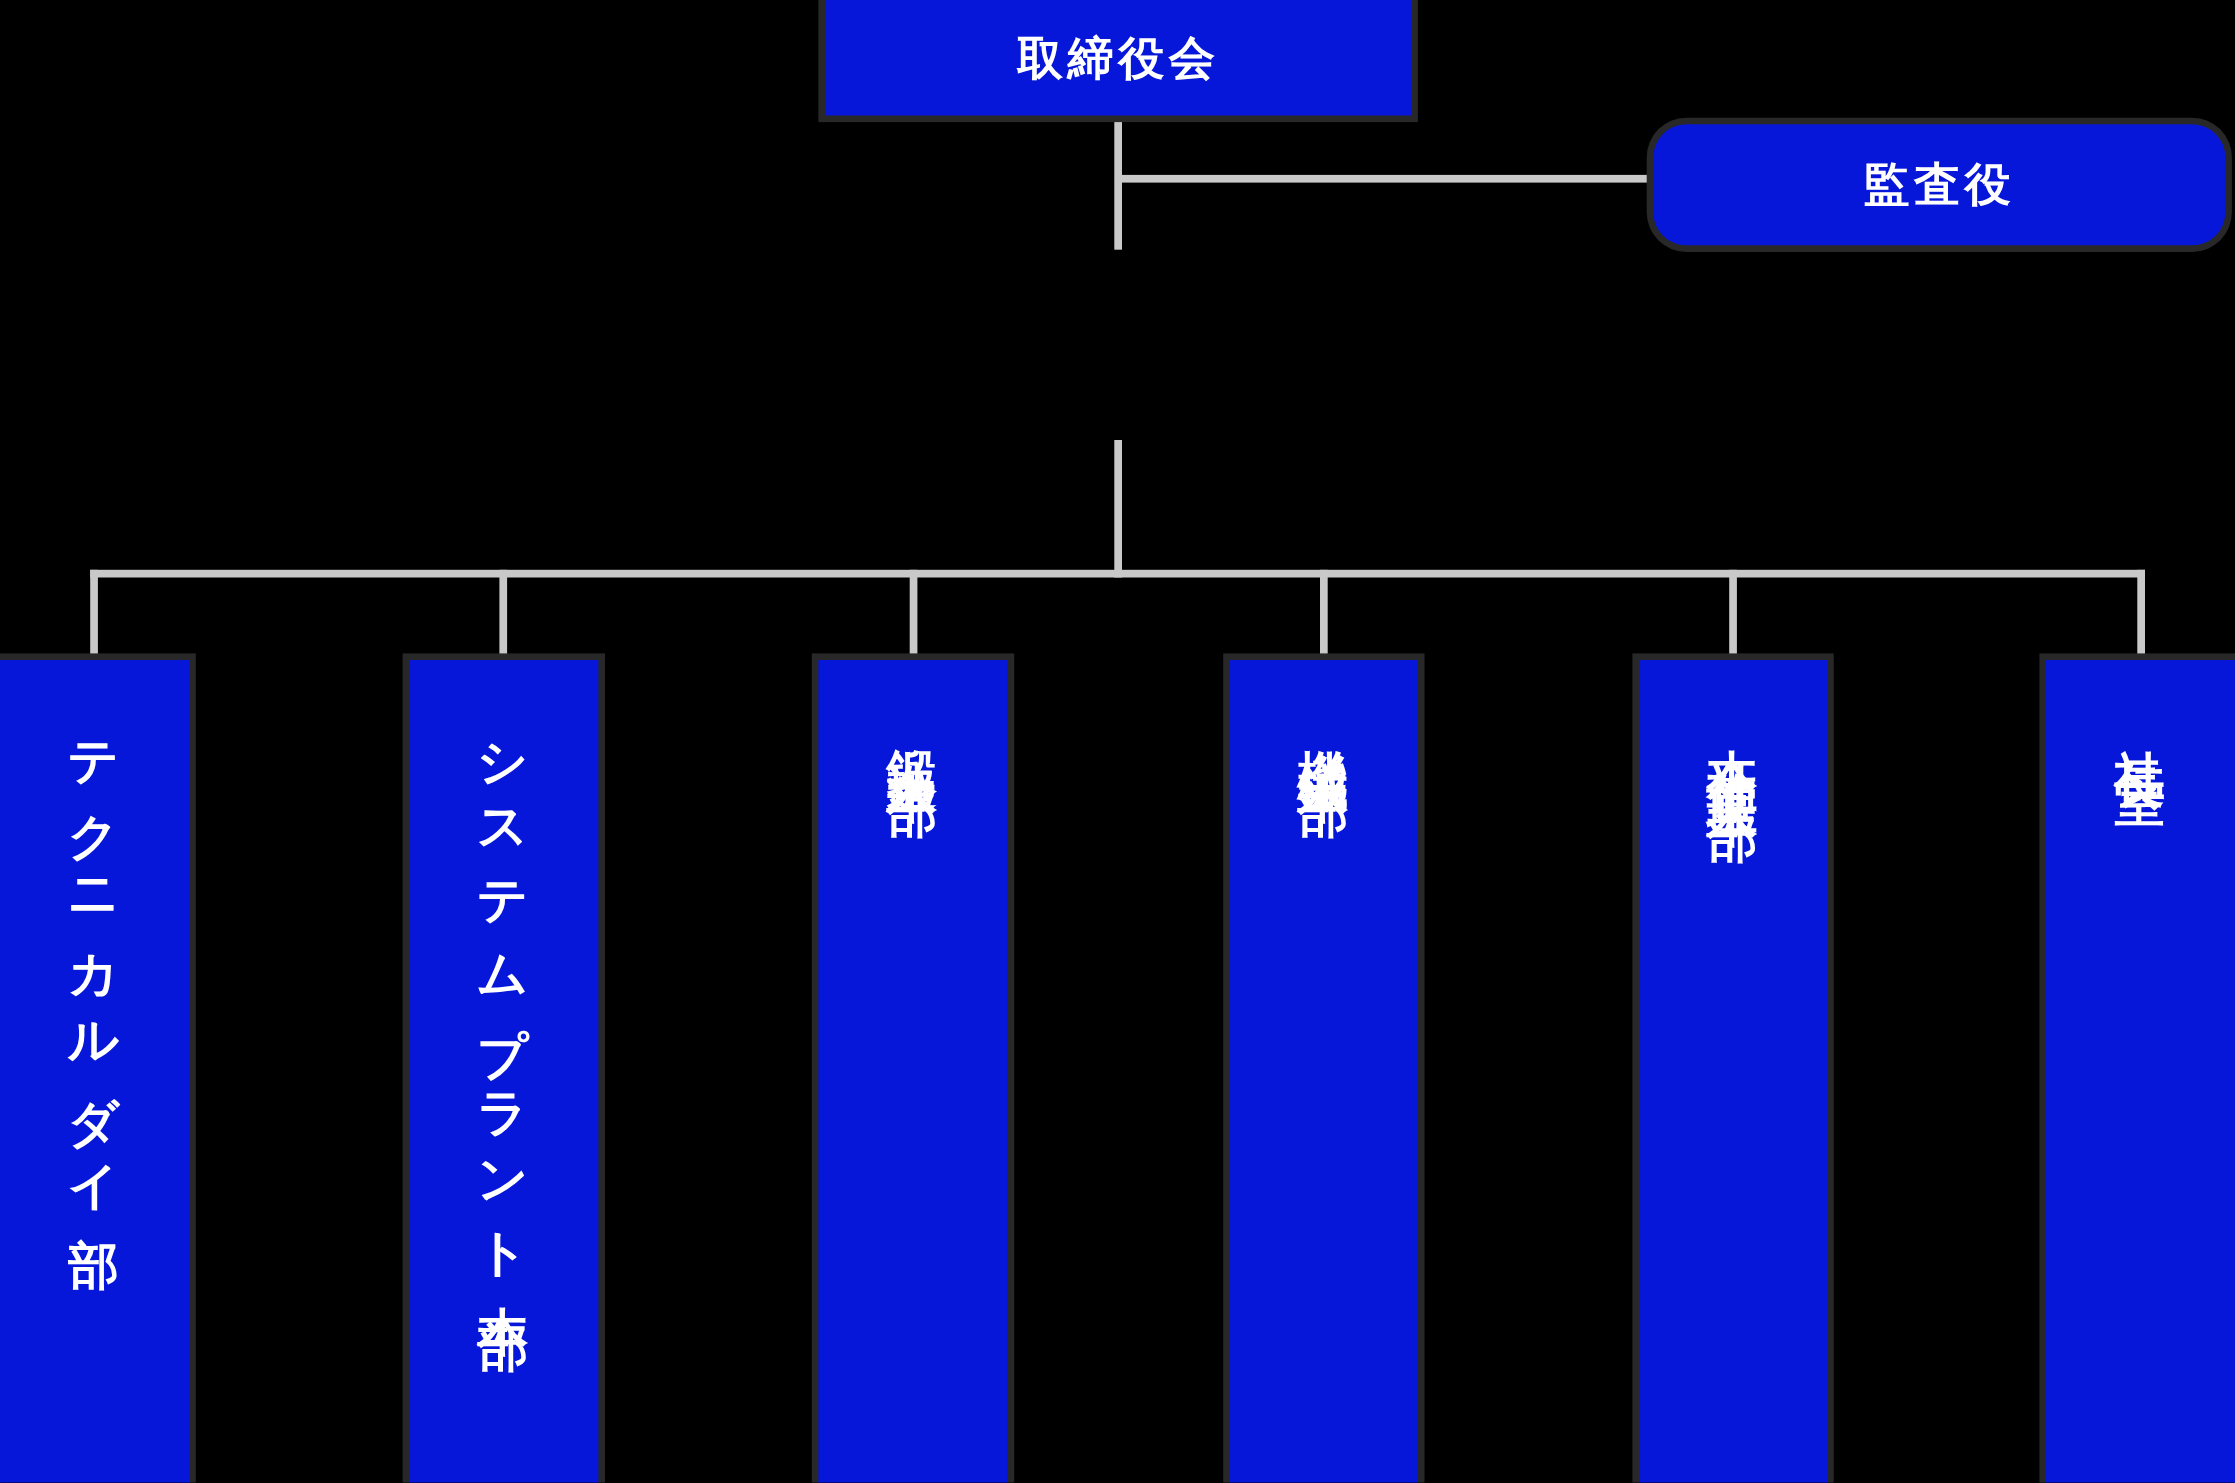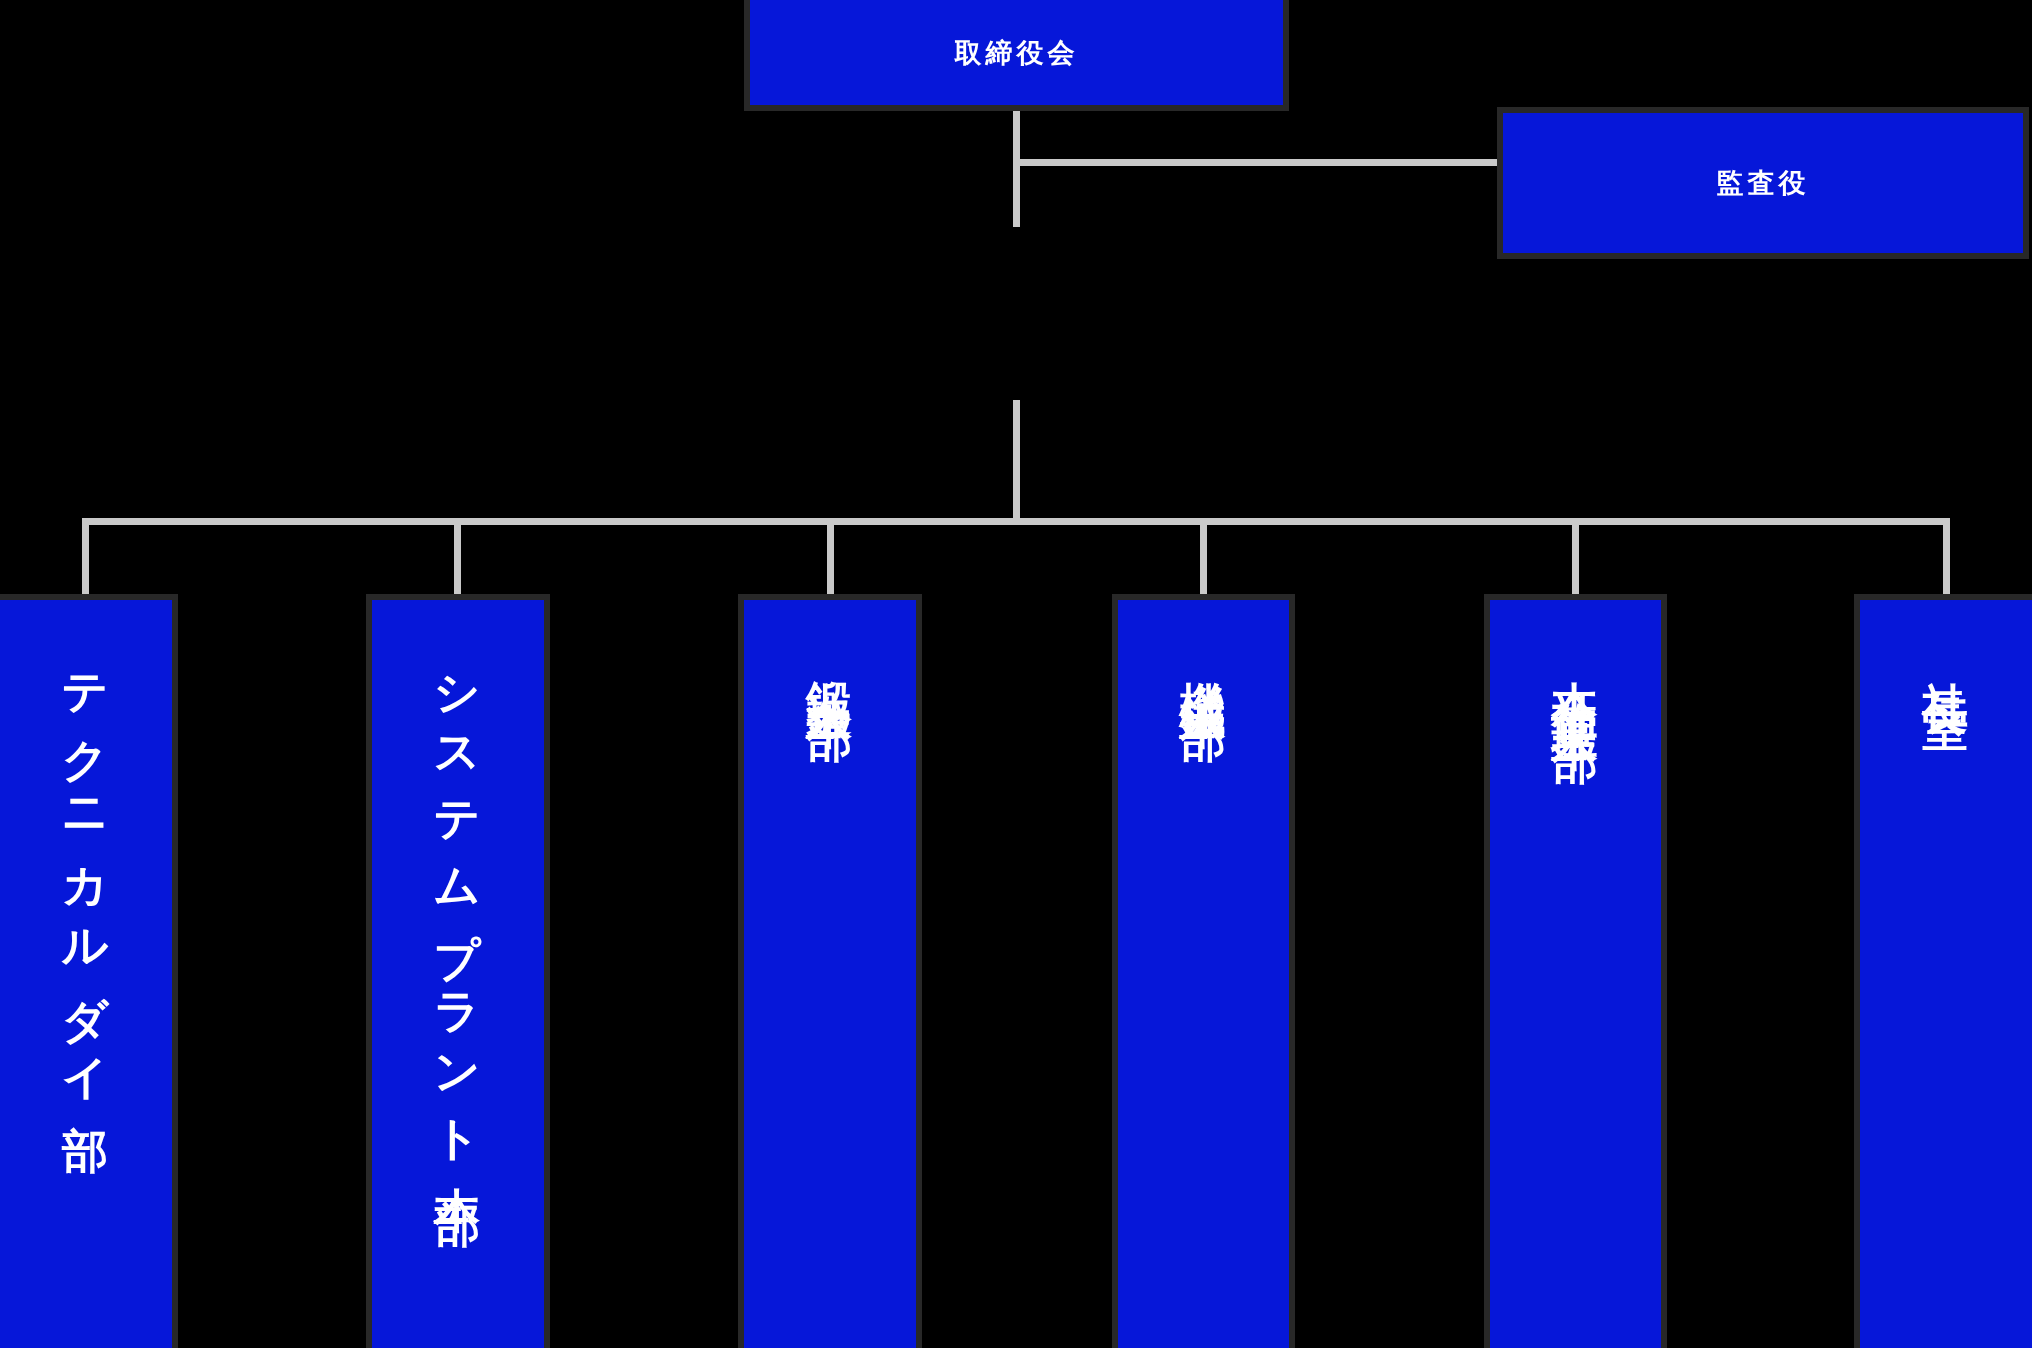--- a/index.html
+++ b/index.html
@@ -20,21 +20,21 @@
     background: #0617d9;
     box-shadow: 0 0 0 6px #282828;
     color: #ffffff;
     display: flex;
     align-items: center;
     justify-content: center;
     font-weight: bold;
     text-align: center;
   }
   .node.h-label {
-    font-size: 27px;
+    font-size: 42px;
     letter-spacing: 4px;
   }
   .node.two-line {
     flex-direction: column;
     line-height: 67px;
   }
   .dept {
     display: block;
   }
   .vtext {
@@ -68,21 +68,21 @@
   <div class="connector" style="left:454px; top:518px; width:7px; height:82px;"></div>
   <div class="connector" style="left:827px; top:518px; width:7px; height:82px;"></div>
   <div class="connector" style="left:1200px; top:518px; width:7px; height:82px;"></div>
   <div class="connector" style="left:1572px; top:518px; width:7px; height:82px;"></div>
   <div class="connector" style="left:1943px; top:518px; width:7px; height:82px;"></div>
 
   <div class="node h-label" style="left:750px; top:0; width:533px; height:105px;">
     <span>取締役会</span>
   </div>
 
-  <div class="node h-label" style="left:1503px; top:113px; width:520px; height:140px;">
+  <div class="node h-label" style="left:1503px; top:113px; width:520px; height:110px;border-radius:30px;">
     <span>監査役</span>
   </div>
 
 
   <div class="node dept" style="left:0; top:600px; width:172px; height:760px;">
     <span class="vtext">テクニカルダイ部</span>
   </div>
 
   <div class="node dept" style="left:372px; top:600px; width:172px; height:760px;">
     <span class="vtext">システムプラント本部</span>

